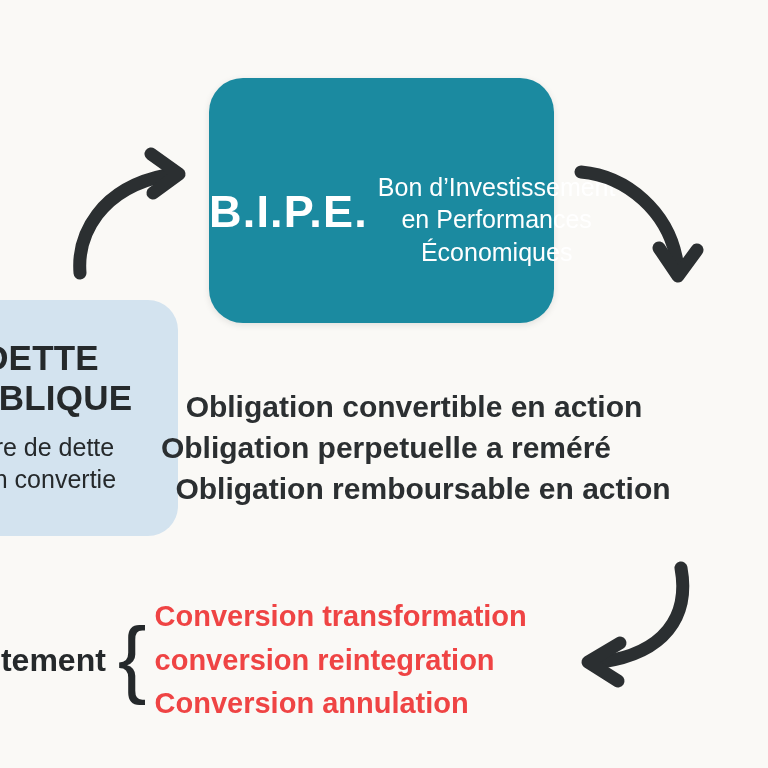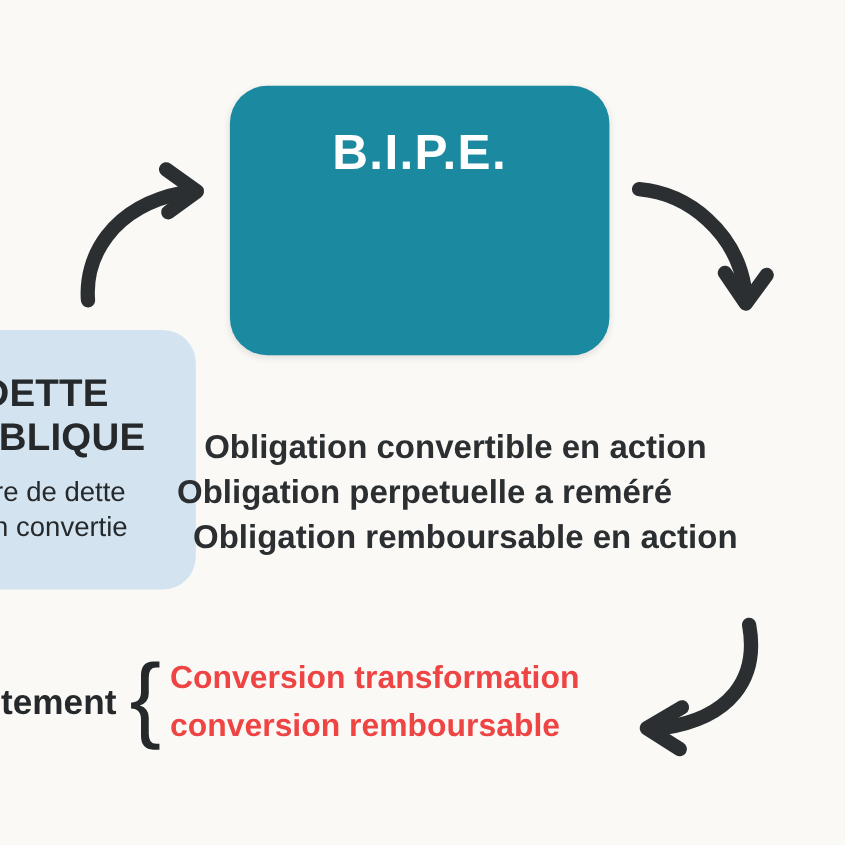--- a/index.html
+++ b/index.html
@@ -26,21 +26,21 @@
   .bipe-card {
     position: absolute;
     left: 209px;
     top: 78px;
     width: 345px;
     height: 245px;
     background: #1b8aa0;
     border-radius: 34px;
     box-sizing: border-box;
     display: flex;
-    flex-direction: column;
+    flex-direction: row;
     align-items: center;
     justify-content: flex-start;
     padding-top: 38px;
     box-shadow: 0 2px 7px rgba(0,0,0,0.10);
   }
   .bipe-title {
     color: #ffffff;
     font-size: 45px;
     font-weight: bold;
     letter-spacing: 1.2px;
@@ -153,20 +153,25 @@
   #arrow-right { left: 565px; top: 150px; }
   #arrow-bottom{ left: 550px; top: 535px; }
 </style>
 </head>
 <body>
 
 <div id="canvas">
 
   <div class="bipe-card">
     <div class="bipe-title">B.I.P.E.</div>
+    <div class="bipe-sub">
+      <div>Bon d’Investissement</div>
+      <div>en Performances</div>
+      <div>Économiques</div>
+    </div>
   </div>
 
   <div class="dette-card">
     <div class="dette-title">
       <div>DETTE</div>
       <div>PUBLIQUE</div>
     </div>
     <div class="dette-sub">
       <div>Titre de dette</div>
       <div>non convertie</div>
@@ -177,21 +182,22 @@
     <div class="ob-1">Obligation convertible en action</div>
     <div class="ob-2">Obligation perpetuelle a reméré</div>
     <div class="ob-3">Obligation  remboursable en action</div>
   </div>
 
   <div class="conversion-wrap">
     <div class="traitement-label">Traitement</div>
     <div class="brace">{</div>
     <div class="conversion-list">
       <div>Conversion  transformation</div>
-      <div>conversion remboursable</div>
+      <div>conversion reintegration</div>
+      <div>Conversion  annulation</div>
     </div>
   </div>
 
   <svg id="arrow-left" class="arrow-svg" width="170" height="160" viewBox="0 0 170 160">
     <path d="M 25 133 C 22 95, 45 48, 112 35" stroke="#2b2f31" stroke-width="13" fill="none" stroke-linecap="round"></path>
     <path d="M 96 14 L 124 34 L 98 53" stroke="#2b2f31" stroke-width="13" fill="none" stroke-linecap="round" stroke-linejoin="round"></path>
   </svg>
 
   <svg id="arrow-right" class="arrow-svg" width="160" height="160" viewBox="0 0 160 160">
     <path d="M 16 22 C 62 26, 104 62, 112 112" stroke="#2b2f31" stroke-width="13" fill="none" stroke-linecap="round"></path>

